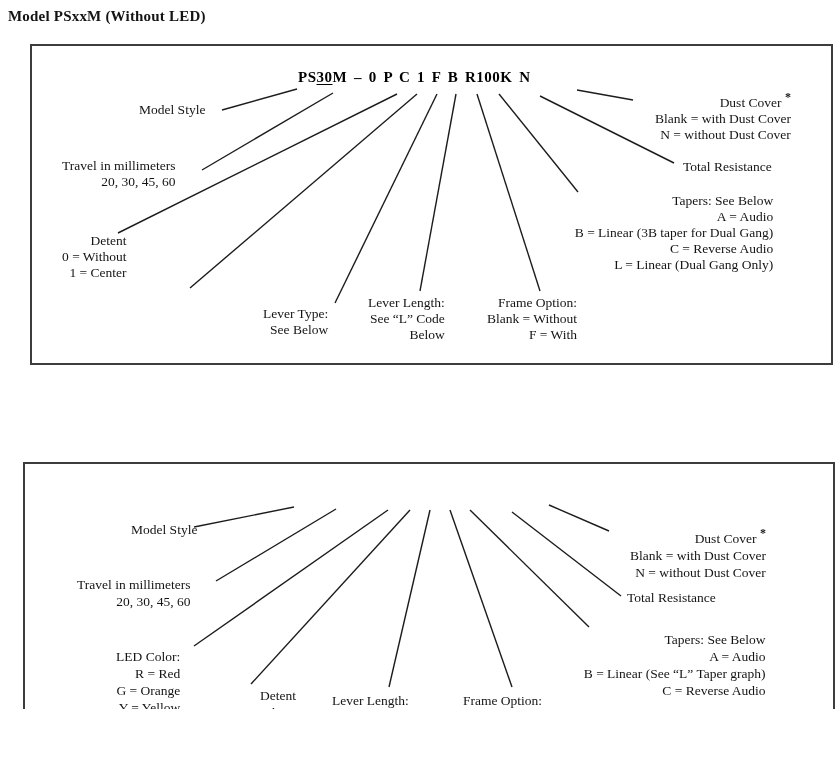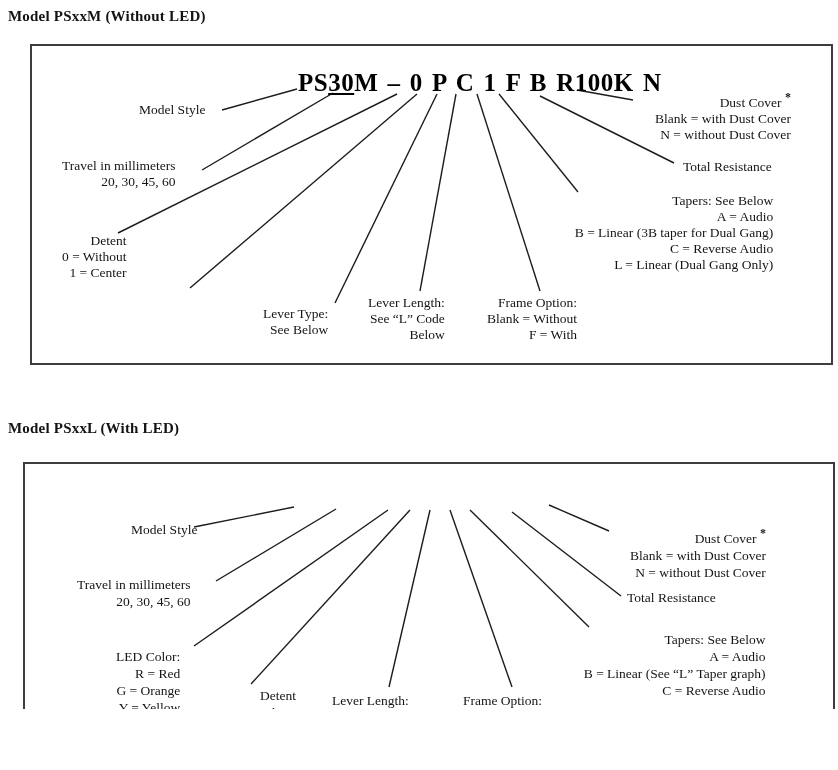--- a/index.html
+++ b/index.html
@@ -28,21 +28,21 @@
     position:absolute;
   }
   .lines line{
     stroke:#1c1c1c;
     stroke-width:1.4;
     fill:none;
   }
   .part-number{
     position:absolute;
     font-weight:bold;
-    font-size:25px;
+    font-size:15px;
     letter-spacing:0.5px;
     word-spacing:2.5px;
     white-space:pre;
     color:#000000;
   }
   .part-number .u{
     text-decoration:underline;
     text-underline-offset:2px;
   }
   .lbl{
@@ -99,21 +99,20 @@
       F = With</div>
   <div class="lbl" style="left:568px;top:193px">Tapers: See Below
   A = Audio
   B = Linear (3B taper for Dual Gang)
   C = Reverse Audio
   L = Linear (Dual Gang Only)</div>
   <div class="lbl" style="left:640px;top:89px"><span>Dust Cover </span><sup class="star">*</sup><div class="rest">Blank = with Dust Cover
       N = without Dust Cover</div></div>
   <div class="lbl" style="left:683px;top:159px">Total Resistance</div>
 
-  <div class="section-title" style="left:8px;top:420px">Model PSxxL (With LED)</div>
 
   <div class="frame" style="left:23px;top:462px;width:812px;height:298px"></div>
 
   <svg class="lines" style="left:23px;top:462px" width="812" height="298">
     <line x1="171" y1="65" x2="271" y2="45"></line>
     <line x1="193" y1="119" x2="313" y2="47"></line>
     <line x1="171" y1="184" x2="365" y2="48"></line>
     <line x1="228" y1="222" x2="387" y2="48"></line>
     <line x1="366" y1="225" x2="407" y2="48"></line>
     <line x1="489" y1="225" x2="427" y2="48"></line>

